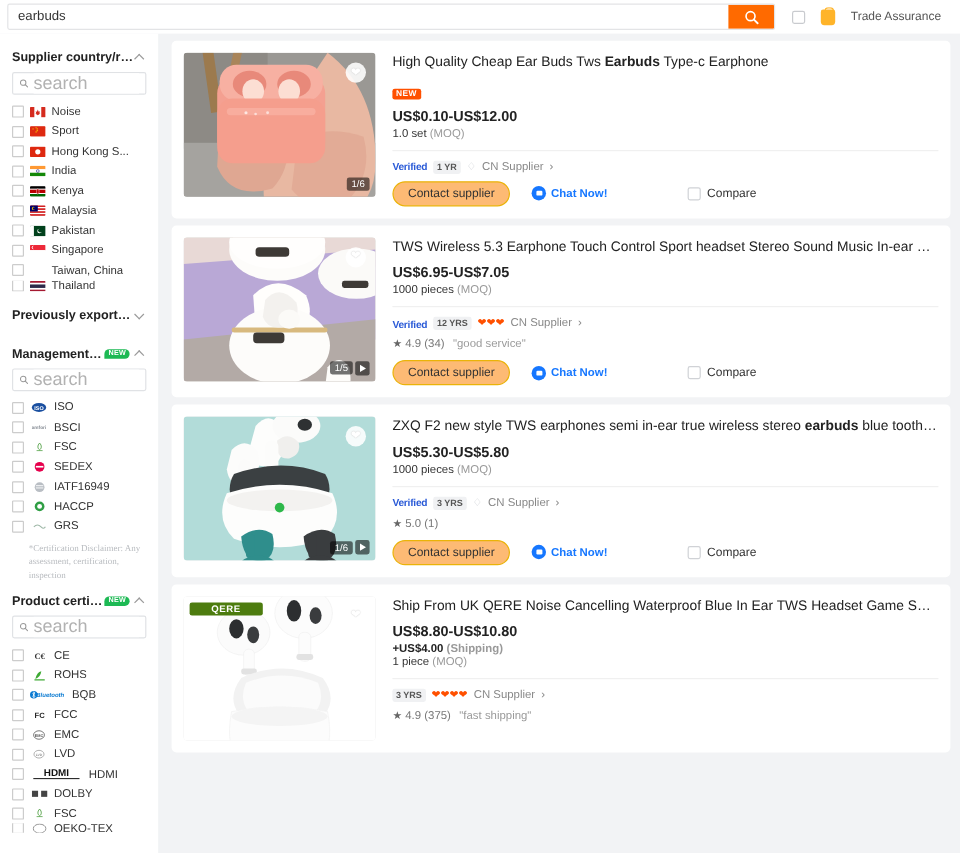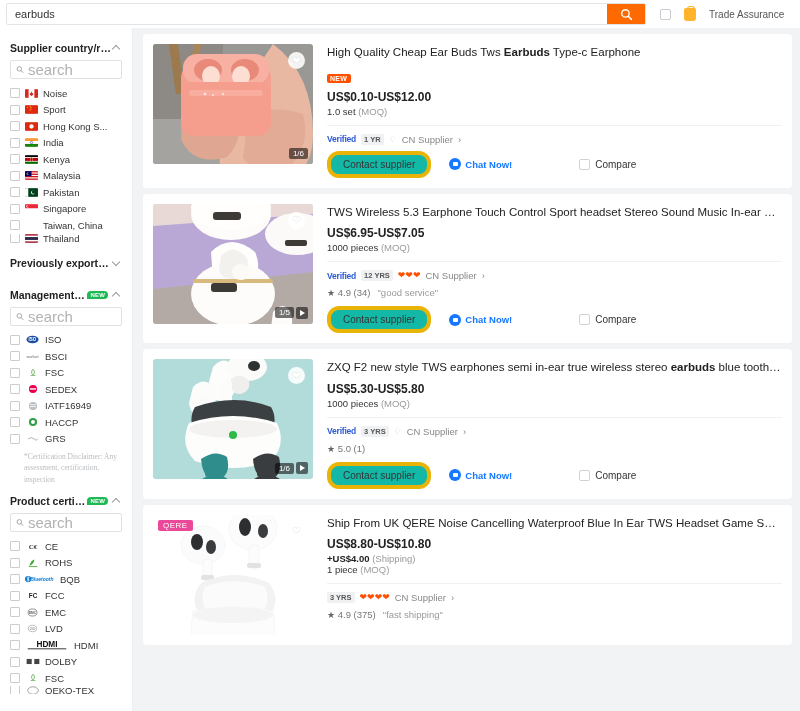--- a/index.html
+++ b/index.html
@@ -268,25 +268,25 @@
   }
   .imgcount .play::after {
     content: "";
     border-left: 5px solid #fff;
     border-top: 3.5px solid transparent;
     border-bottom: 3.5px solid transparent;
   }
   .brand-badge {
     position: absolute;
     top: 5px; left: 5px;
-    background: #ec4899;
+    background: #4d7c0f;
     color: #fff;
     font-size: 8px;
-    font-weight: normal;
-    padding: 1px 5px;
+    font-weight: bold;
+    padding: 1px 18px;
     border-radius: 2px;
     letter-spacing: .5px;
   }
   .info { flex: 1; min-width: 0; padding-top: 1px; }
   .title {
     font-size: 11.5px;
     color: #222;
     line-height: 1.35;
     margin-bottom: 6px;
     overflow: hidden;
@@ -309,21 +309,21 @@
     font-size: 12px;
     font-weight: bold;
     color: #222;
     margin-bottom: 2px;
   }
   .shipping {
     font-size: 9.5px;
     font-weight: bold;
     color: #222;
   }
-  .shipping .muted { font-weight: normal; color: #999; }
+  .shipping .muted { font-weight: bold; color: #999; }
   .moq {
     font-size: 9.5px;
     color: #333;
     margin-bottom: 8px;
   }
   .moq .muted { color: #9a9a9a; }
   .supplier-row {
     display: flex;
     align-items: center;
     gap: 5px;
@@ -361,26 +361,26 @@
     color: #777;
   }
   .rating-row .star { color: #666; font-size: 9px; }
   .quote { color: #9a9a9a; }
   .actions {
     display: flex;
     align-items: center;
     gap: 0;
   }
   .btn-contact {
-    border: 4px solid #eab308;
+    border: 1px solid #eab308;
     border-radius: 12px;
     font-size: 10px;
     color: #333;
     padding: 4px 12px;
-    background: #14b8a6;
+    background: #fdba74;
     cursor: pointer;
     font-family: "Liberation Sans", sans-serif;
   }
   .chat-now {
     display: flex;
     align-items: center;
     gap: 4px;
     margin-left: 18px;
     cursor: pointer;
   }

